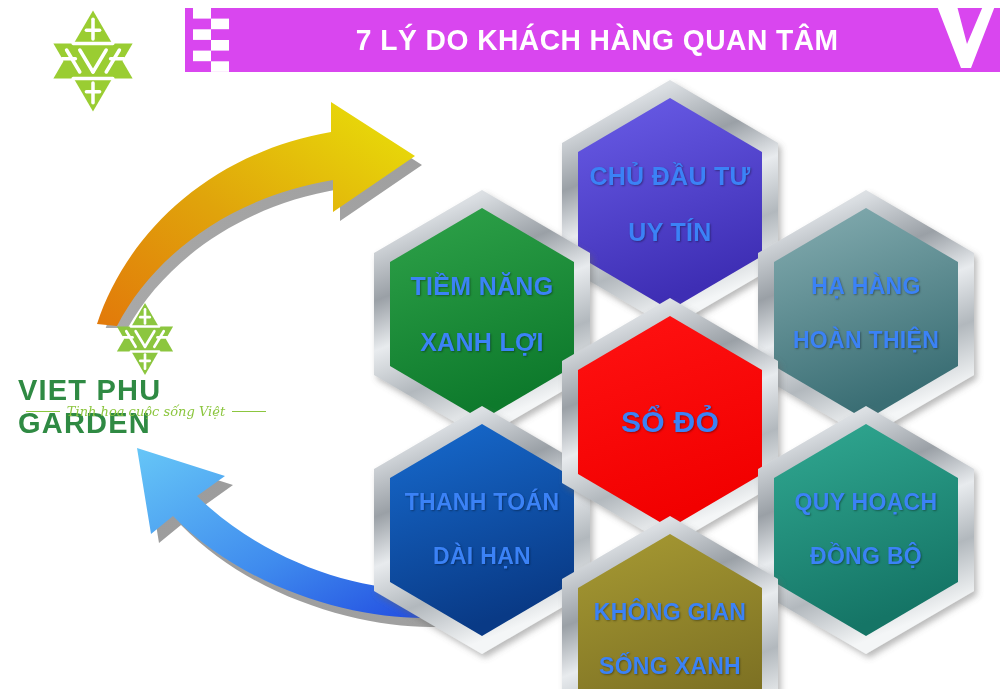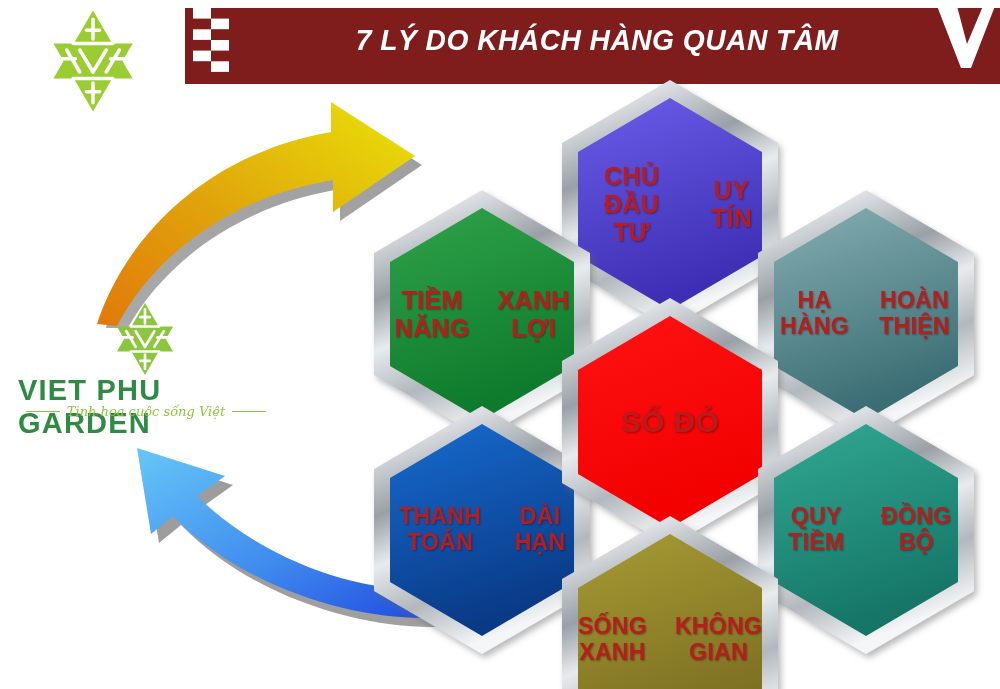--- a/index.html
+++ b/index.html
@@ -3,22 +3,22 @@
 <meta charset="utf-8">
 <style>
   * { margin:0; padding:0; box-sizing:border-box; }
   html,body { width:1000px; height:689px; background:#ffffff; overflow:hidden; }
   body { font-family:"Liberation Sans", sans-serif; position:relative; }
 
   #stage { position:relative; width:1000px; height:689px; background:#fff; }
 
   
   .banner {
-    position:absolute; left:185px; top:8px; width:815px; height:76px;
-    background:#7f1d1d; overflow:hidden;font-style:italic;
+    position:absolute; left:185px; top:8px; width:815px; height:64px;
+    background:#d946ef; overflow:hidden;
   }
   .banner-checker {
     position:absolute; left:8px; top:0px; width:36px; height:64px;
   }
   .banner-title {
     position:absolute; left:0; top:0; width:815px; height:64px;
     display:flex; align-items:center; justify-content:center;
     color:#ffffff; font-weight:bold; font-size:30px; letter-spacing:0.5px;
     white-space:nowrap; font-family:"Liberation Sans", sans-serif;
     transform:scaleX(0.94); transform-origin:center center;
@@ -51,22 +51,22 @@
   
   .arrow-top { position:absolute; left:95px; top:88px; width:350px; height:240px; }
   .arrow-bottom { position:absolute; left:85px; top:448px; width:370px; height:200px; }
 
   
   .hexwrap { position:absolute; left:358px; top:78px; width:640px; height:600px; }
   .hex { position:absolute; width:224px; height:252px; }
   .hex svg { display:block; width:100%; height:100%; overflow:visible; }
   .hex-label {
     position:absolute; left:0; top:0; width:224px; height:252px;
-    display:flex; flex-direction:row; align-items:center; justify-content:center;
-    color:#b91c1c; font-weight:bold; text-align:center; line-height:1.12;
+    display:flex; flex-direction:column; align-items:center; justify-content:center;
+    color:#3b82f6; font-weight:bold; text-align:center; line-height:1.12;
     font-size:25px; letter-spacing:0.3px; pointer-events:none;
     text-shadow:1px 1px 2px rgba(0,0,0,0.35);
     font-family:"Liberation Sans", sans-serif;
     padding:0 26px;
     gap:28px;
   }
   .hex-label.small { font-size:23px; }
   .hex-label.center { font-size:30px; }
 
   
@@ -311,30 +311,30 @@
         <span>SỔ ĐỎ</span>
       </div>
     </div>
 
     <div class="hex h-quy">
       <svg viewBox="0 0 224 252">
         <polygon points="112,2 220,65 220,187 112,250 4,187 4,65" fill="url(#silver)" filter="url(#hexShadow)"></polygon>
         <polygon points="112,20 204,74 204,178 112,232 20,178 20,74" fill="url(#fillQuy)"></polygon>
       </svg>
       <div class="hex-label small">
-        <span>QUY TIỀM</span>
+        <span>QUY HOẠCH</span>
         <span>ĐỒNG BỘ</span>
       </div>
     </div>
 
     <div class="hex h-khong">
       <svg viewBox="0 0 224 252">
         <polygon points="112,2 220,65 220,187 112,250 4,187 4,65" fill="url(#silver)" filter="url(#hexShadow)"></polygon>
         <polygon points="112,20 204,74 204,178 112,232 20,178 20,74" fill="url(#fillKhong)"></polygon>
       </svg>
       <div class="hex-label small">
+        <span>KHÔNG GIAN</span>
         <span>SỐNG XANH</span>
-        <span>KHÔNG GIAN</span>
       </div>
     </div>
 
   </div>
 </div>
 
 </body></html>

